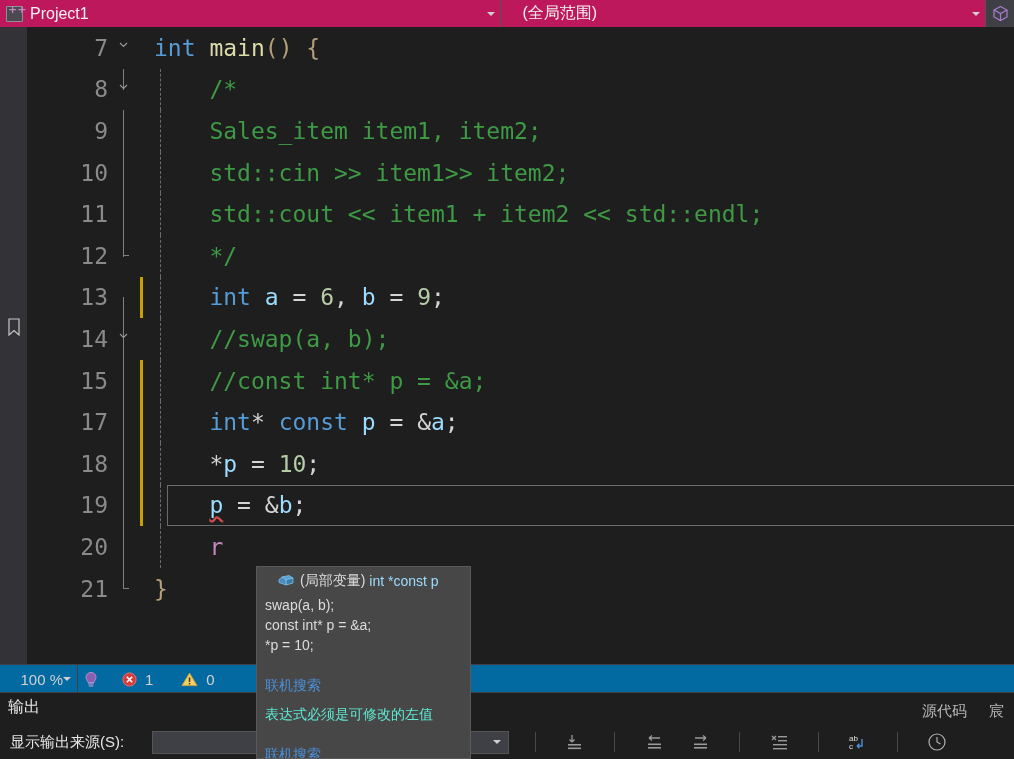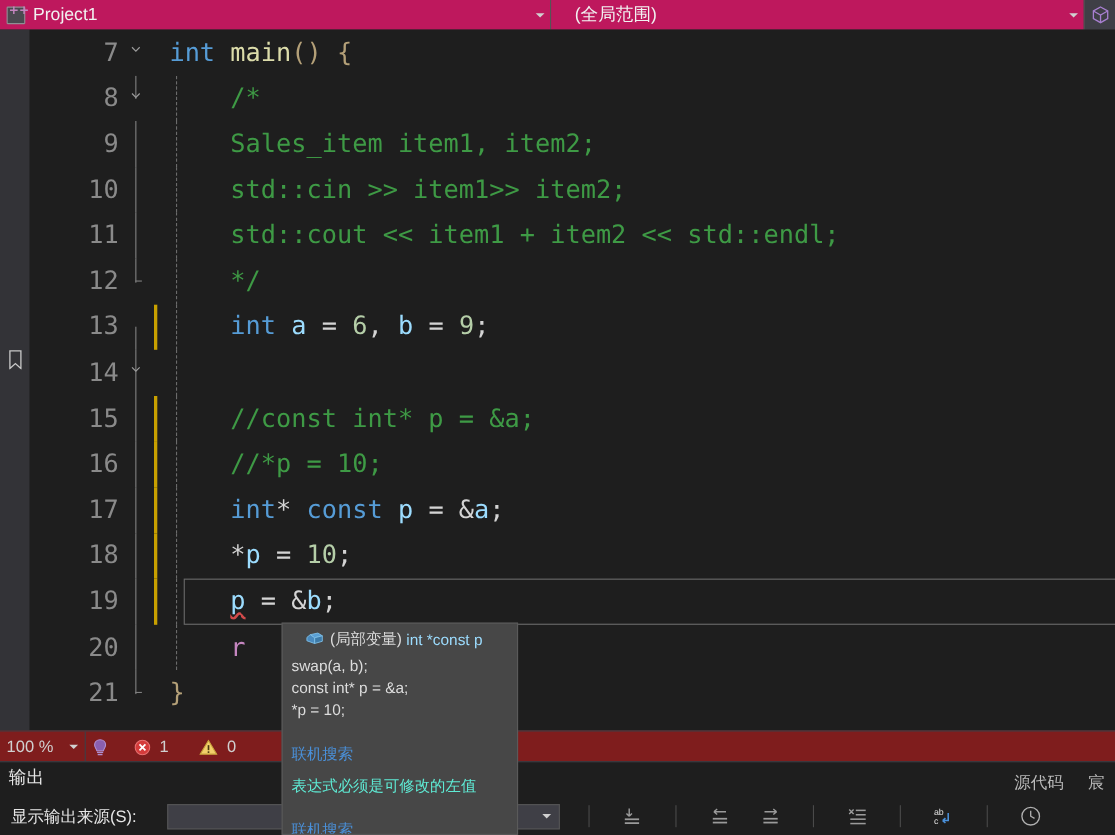--- a/index.html
+++ b/index.html
@@ -115,22 +115,23 @@
     text-decoration-skip-ink:none;
   }
   .curline{
     position:absolute;left:140px;right:-5px;top:0;height:41.6px;
     border:1px solid #6b6b6b;box-sizing:border-box;pointer-events:none;
   }
 
   
   .edstatus{
     position:absolute;left:0;top:664px;width:1014px;height:28px;
-    background:#7f1d1d;display:flex;align-items:center;
+    background:#0369a1;display:flex;align-items:center;
     border-top:1px solid #3f3f46;
+    text-align:right;
   }
   .zoomsel{
     width:78px;height:28px;display:flex;align-items:center;
     color:#d0d0d0;font-size:15px;padding-left:6px;box-sizing:border-box;
     border-right:1px solid #3f3f46;
   }
   .zoomsel .zval{flex:1 1 auto;}
   .zoomsel .zcar{
     width:0;height:0;margin-right:6px;
     border-left:4px solid transparent;border-right:4px solid transparent;
@@ -295,37 +296,31 @@
 
       <div class="line">
         <span class="ln">14</span>
         <span class="fold">
           <span class="vline"></span>
           <svg class="chev" viewBox="0 0 9 9">
               <path d="M1 3 L4.5 6.5 L8 3" fill="none" stroke="#9a9a9a" stroke-width="1.1"></path>
             </svg>
         </span>
         <span class="indentguide"></span>
+        <span class="code"><span class="cmt">    //swap(a, b);</span></span>
       </div>
 
       <div class="line">
         <span class="ln">15</span>
         <span class="fold"><span class="vline"></span></span>
         <span class="chgbar"></span>
         <span class="indentguide"></span>
         <span class="code"><span class="cmt">    //const int* p = &amp;a;</span></span>
       </div>
 
-      <div class="line">
-        <span class="ln">16</span>
-        <span class="fold"><span class="vline"></span></span>
-        <span class="chgbar"></span>
-        <span class="indentguide"></span>
-        <span class="code"><span class="cmt">    //*p = 10;</span></span>
-      </div>
 
       <div class="line">
         <span class="ln">17</span>
         <span class="fold"><span class="vline"></span></span>
         <span class="chgbar"></span>
         <span class="indentguide"></span>
         <span class="code">    <span class="kw">int</span>* <span class="kw">const</span> <span class="var">p</span> = &amp;<span class="var">a</span>;</span>
       </div>
 
       <div class="line">

